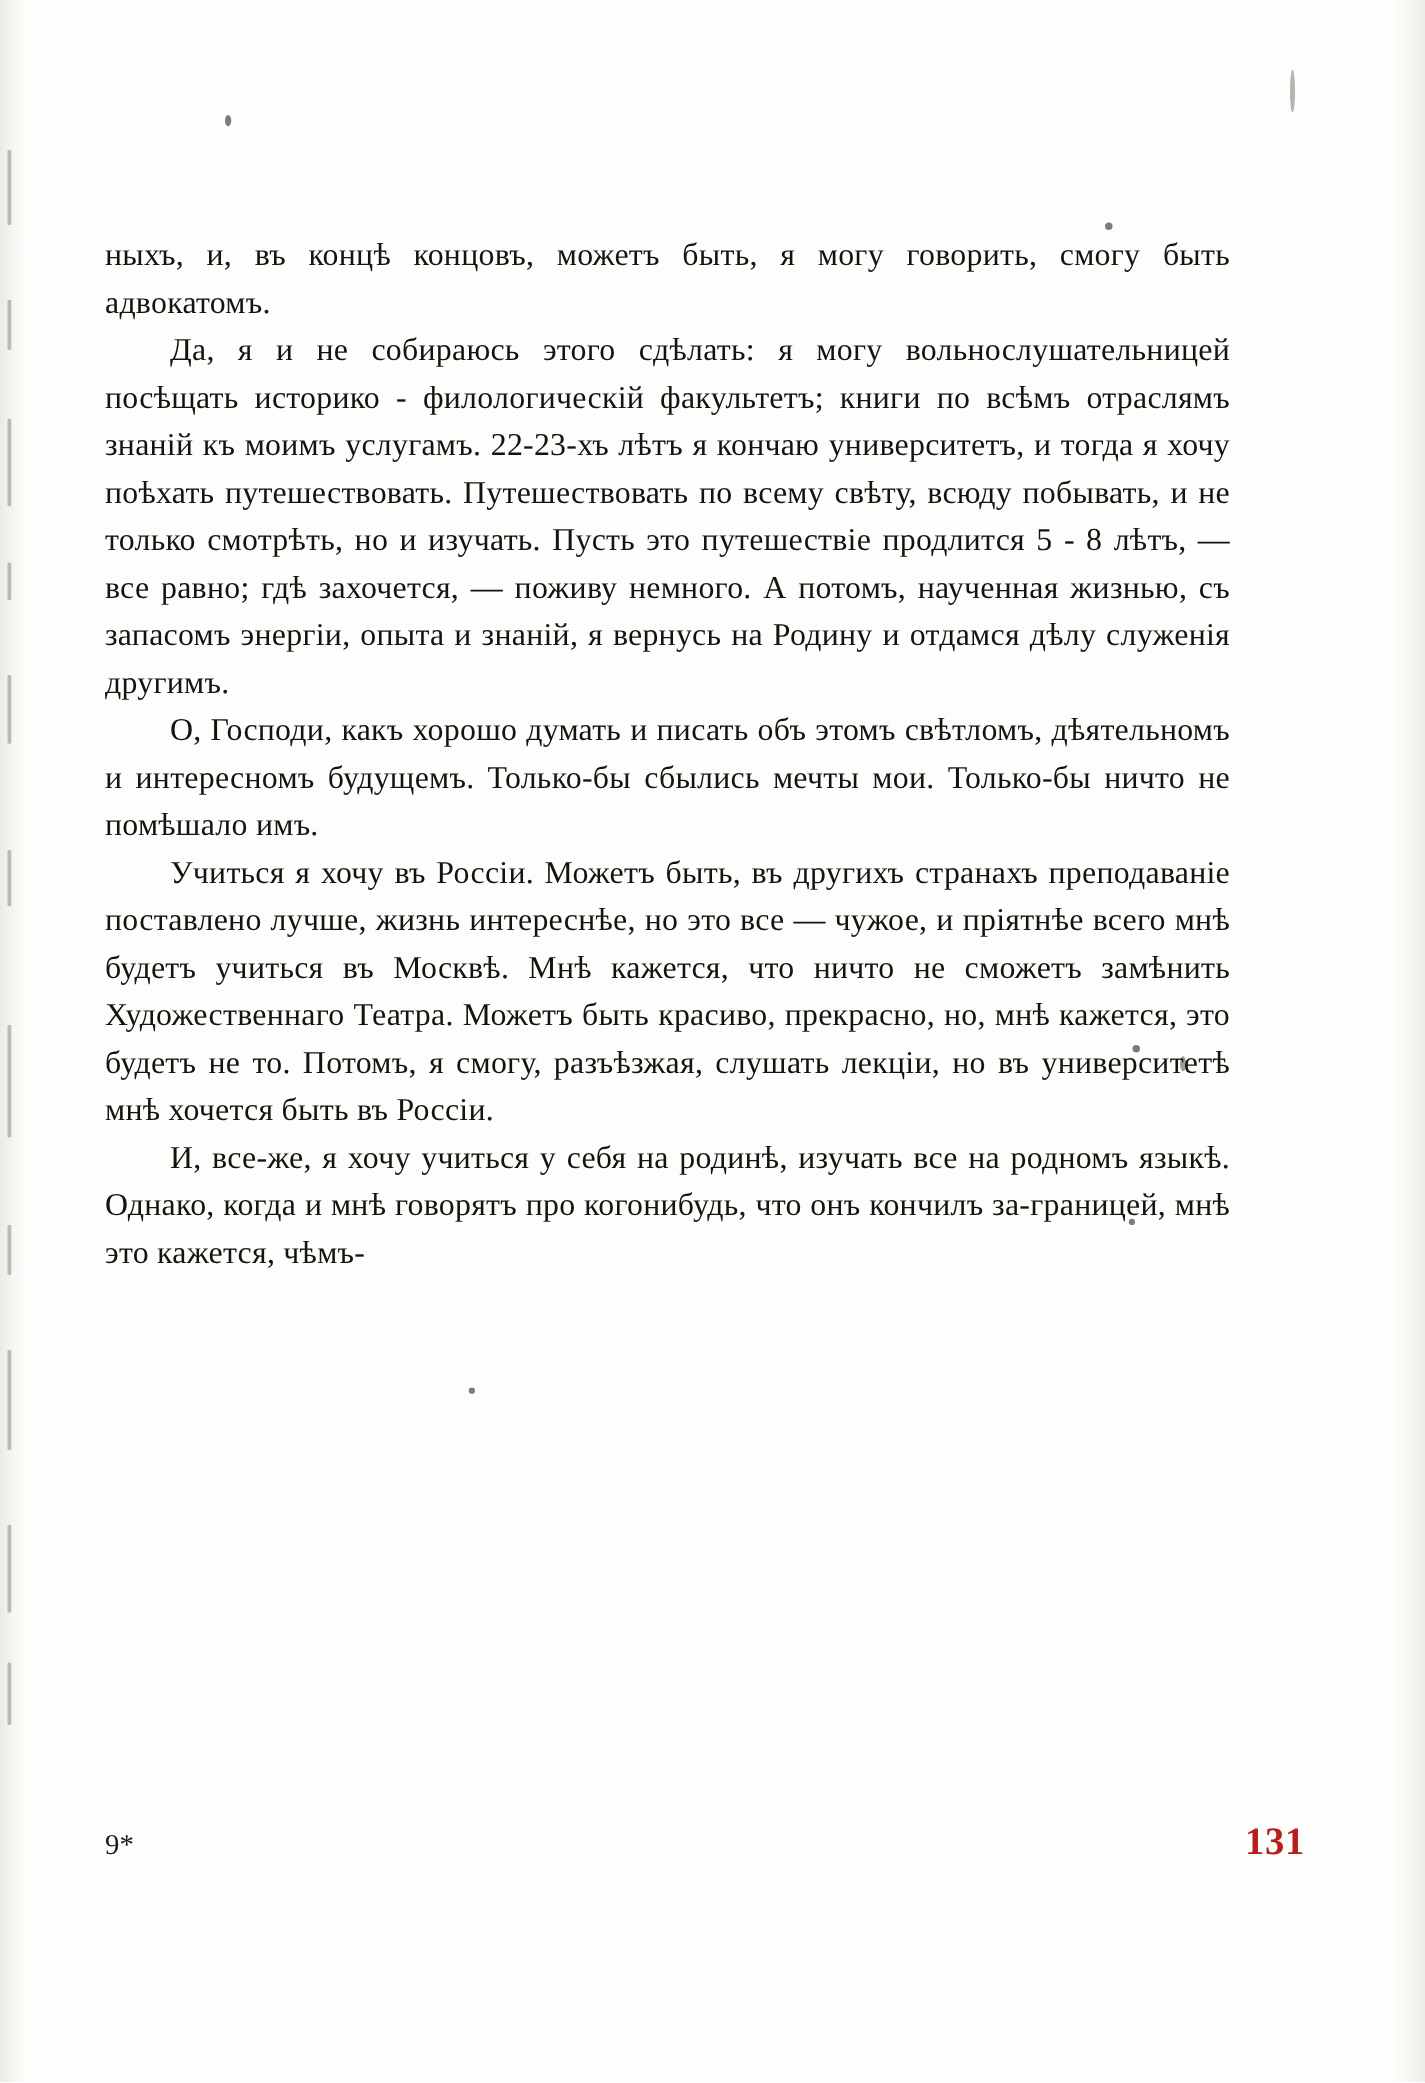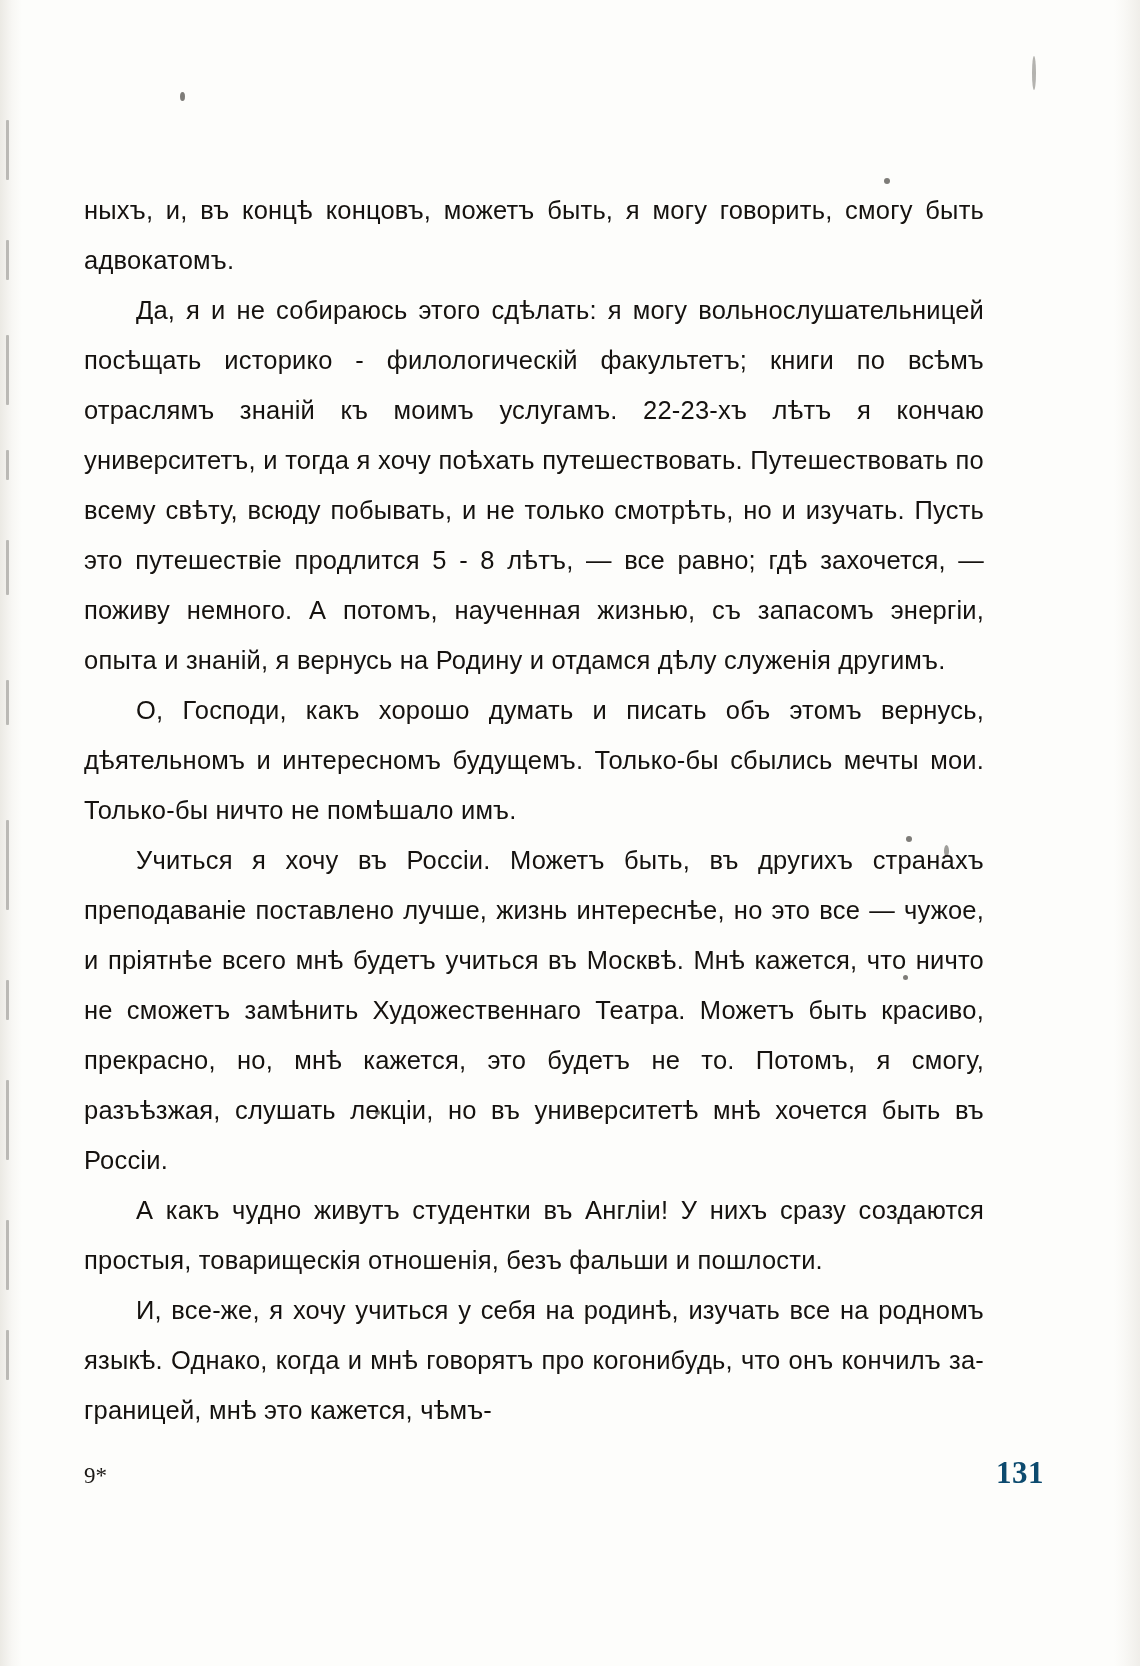--- a/index.html
+++ b/index.html
@@ -43,23 +43,23 @@
     width: 3px;
     background: #8c8a86;
     opacity: 0.55;
     border-radius: 1px;
   }
   .text-block {
     position: absolute;
     left: 84px;
     top: 185px;
     width: 900px;
-    font-family: Liberation Sans, sans-serif;
+    font-family: Liberation Serif, serif;
     font-size: 25.5px;
-    line-height: 50px;
+    line-height: 38px;
     color: #15120f;
     text-align: justify;
     text-justify: inter-word;
     letter-spacing: 0.2px;
   }
   .text-block p {
     margin: 0 0 0 0;
     text-indent: 52px;
     hyphens: manual;
   }
@@ -81,21 +81,21 @@
     font-size: 23px;
     color: #1b1815;
   }
   .page-number {
     position: absolute;
     right: 0;
     top: 0;
     font-family: "Liberation Serif", "DejaVu Serif", serif;
     font-size: 31px;
     font-weight: 700;
-    color: #0c4a6e;
+    color: #b91c1c;
     letter-spacing: 0.5px;
   }
   .speck {
     position: absolute;
     background: #2a2722;
     border-radius: 50%;
     opacity: 0.6;
   }
 </style>
 </head>
@@ -124,23 +124,22 @@
   <div class="speck" style="left:884px;top:178px;width:6px;height:6px;"></div>
   <div class="speck" style="left:944px;top:845px;width:5px;height:12px;opacity:0.45;"></div>
   <div class="speck" style="left:906px;top:836px;width:6px;height:6px;"></div>
   <div class="speck" style="left:903px;top:975px;width:5px;height:5px;"></div>
   <div class="speck" style="left:375px;top:1110px;width:5px;height:5px;"></div>
   <div class="speck" style="left:1032px;top:56px;width:4px;height:34px;opacity:0.35;"></div>
 
   <div class="text-block">
     <p class="no-indent">ныхъ, и, въ концѣ концовъ, можетъ быть, я могу говорить, смогу быть адвокатомъ.</p>
     <p>Да, я и не собираюсь этого сдѣлать: я могу вольнослушательницей посѣщать историко - филологическій факультетъ; книги по всѣмъ отраслямъ знаній къ моимъ услугамъ. 22-23-хъ лѣтъ я кончаю университетъ, и тогда я хочу поѣхать путешествовать. Путешествовать по всему свѣту, всюду побывать, и не только смотрѣть, но и изучать. Пусть это путешествіе продлится 5 - 8 лѣтъ, — все равно; гдѣ захочется, — поживу немного. А потомъ, наученная жизнью, съ запасомъ энергіи, опыта и знаній, я вернусь на Родину и отдамся дѣлу служенія другимъ.</p>
-    <p>О, Господи, какъ хорошо думать и писать объ этомъ вернусь, дѣятельномъ и интересномъ будущемъ. Только-бы сбылись мечты мои. Только-бы ничто не помѣшало имъ.</p>
+    <p>О, Господи, какъ хорошо думать и писать объ этомъ свѣтломъ, дѣятельномъ и интересномъ будущемъ. Только-бы сбылись мечты мои. Только-бы ничто не помѣшало имъ.</p>
     <p>Учиться я хочу въ Россіи. Можетъ быть, въ другихъ странахъ преподаваніе поставлено лучше, жизнь интереснѣе, но это все — чужое, и пріятнѣе всего мнѣ будетъ учиться въ Москвѣ. Мнѣ кажется, что ничто не сможетъ замѣнить Художественнаго Театра. Можетъ быть красиво, прекрасно, но, мнѣ кажется, это будетъ не то. Потомъ, я смогу, разъѣзжая, слушать лекціи, но въ университетѣ мнѣ хочется быть въ Россіи.</p>
-    <p>А какъ чудно живутъ студентки въ Англіи! У нихъ сразу создаются простыя, товарищескія отношенія, безъ фальши и пошлости.</p>
     <p>И, все-же, я хочу учиться у себя на родинѣ, изучать все на родномъ языкѣ. Однако, когда и мнѣ говорятъ про когонибудь, что онъ кончилъ за-границей, мнѣ это кажется, чѣмъ-</p>
   </div>
 
   <div class="footer">
     <div class="signature-mark">9*</div>
     <div class="page-number">131</div>
   </div>
 
 </div>
 

